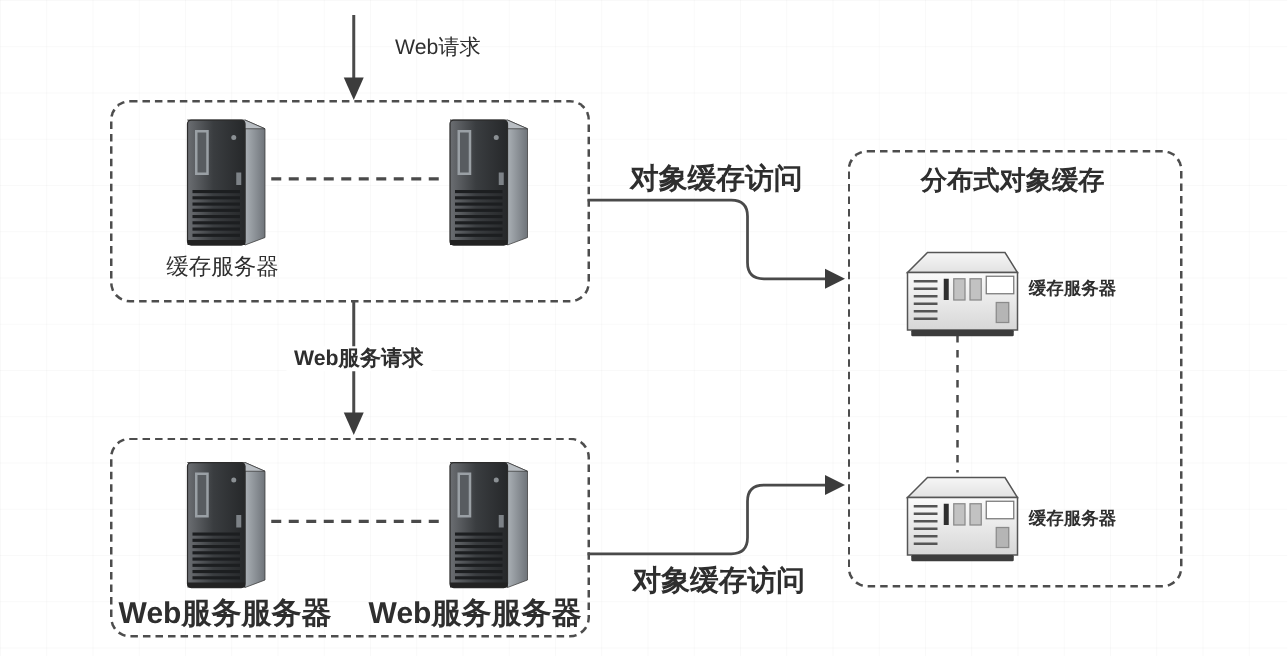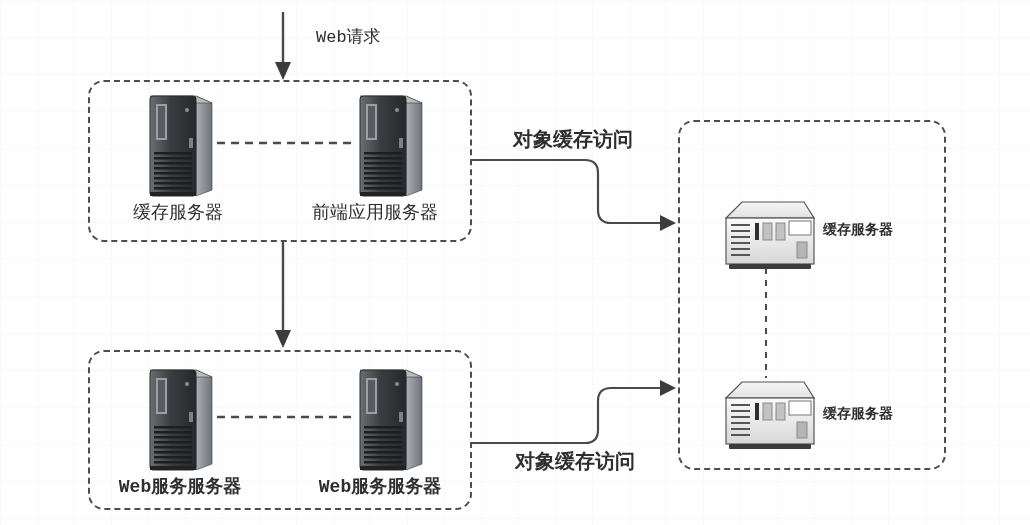--- a/index.html
+++ b/index.html
@@ -4,37 +4,37 @@
 <style>
   html,body{margin:0;padding:0;background:#fff;}
   #canvas{
     position:relative;
     width:1030px;height:525px;
     background-color:#ffffff;
     background-image:
       linear-gradient(rgba(0,0,0,0.025) 1px, transparent 1px),
       linear-gradient(90deg, rgba(0,0,0,0.025) 1px, transparent 1px);
     background-size:37px 37px;
-    font-family:Liberation Mono, monospace;
+    font-family:Liberation Sans, sans-serif;
     color:#2e2e2e;
     overflow:hidden;
   }
   .dashed-box{
     position:absolute;
     border:2px dashed #4d4d4d;
     border-radius:16px;
     background:transparent;
   }
   svg.layer{position:absolute;left:0;top:0;pointer-events:none;}
   .lbl{position:absolute;white-space:nowrap;line-height:1.2;}
   .lbl-servername{font-size:18px;font-weight:500;transform:translateX(-50%);}
-  .lbl-servername-bold{font-size:18px;font-weight:700;transform:translateX(-50%);}
+  .lbl-servername-bold{font-size:24px;font-weight:700;transform:translateX(-50%);}
   .lbl-flow{font-size:17px;font-weight:400;}
   .lbl-flow-bold{font-size:17px;font-weight:700;background:#fff;padding:0 6px;transform:translateX(-50%);}
-  .lbl-conn{font-size:20px;font-weight:600;transform:translateX(-50%);}
+  .lbl-conn{font-size:23px;font-weight:600;transform:translateX(-50%);}
   .lbl-cache-title{font-size:21px;font-weight:700;text-align:center;}
   .lbl-cache{font-size:14px;font-weight:600;}
   .server-icon{position:absolute;}
 </style>
 </head>
 <body>
 
 <div id="canvas">
 
   <svg width="0" height="0" style="position:absolute">
@@ -84,23 +84,25 @@
     <path d="M217,143 L352,143" stroke="#4a4a4a" stroke-width="2.6" stroke-dasharray="8 6" fill="none"></path>
     <path d="M217,417 L352,417" stroke="#4a4a4a" stroke-width="2.6" stroke-dasharray="8 6" fill="none"></path>
     <path d="M766,268 L766,378" stroke="#4a4a4a" stroke-width="2" stroke-dasharray="6 6" fill="none"></path>
   </svg>
 
   <div class="dashed-box" style="left:88px;top:80px;width:380px;height:158px;"></div>
   <div class="dashed-box" style="left:88px;top:350px;width:380px;height:156px;"></div>
   <div class="dashed-box" style="left:678px;top:120px;width:264px;height:346px;"></div>
 
   <div class="lbl lbl-flow" style="left:316px;top:28px;">Web请求</div>
+  <div class="lbl lbl-flow-bold" style="left:287px;top:277px;">Web服务请求</div>
   <div class="lbl lbl-conn" style="left:573px;top:129px;">对象缓存访问</div>
   <div class="lbl lbl-conn" style="left:575px;top:451px;">对象缓存访问</div>
 
+  <div class="lbl lbl-cache-title" style="left:678px;top:132px;width:264px;">分布式对象缓存</div>
 
   <svg class="server-icon" style="left:142px;top:88px;" width="78" height="112" viewBox="0 0 78 112">
     <polygon points="54,8 70,15 70,102 54,108" fill="url(#gTowerSide)" stroke="#3a3a3a" stroke-width="0.6"></polygon>
     <polygon points="8,8 54,8 70,15 24,15" fill="#b9bec3" stroke="#3a3a3a" stroke-width="0.6"></polygon>
     <rect x="8" y="8" width="46" height="100" rx="3" fill="url(#gTowerFront)" stroke="#2c2c2c"></rect>
     <rect x="14" y="16" width="11" height="36" fill="#9aa0a5"></rect>
     <rect x="16" y="18" width="7" height="32" fill="#585c60"></rect>
     <circle cx="45" cy="22" r="2" fill="#8b9094"></circle>
     <rect x="47" y="50" width="4" height="10" fill="#7d8287"></rect>
     <g fill="#1c1e20">
@@ -129,21 +131,20 @@
       <rect x="12" y="74" width="38" height="2.5"></rect>
         <rect x="12" y="79" width="38" height="2.5"></rect>
       <rect x="12" y="84" width="38" height="2.5"></rect>
         <rect x="12" y="89" width="38" height="2.5"></rect>
       <rect x="12" y="94" width="38" height="2.5"></rect>
         <rect x="12" y="99" width="38" height="2.5"></rect>
     </g>
     <rect x="8" y="104" width="46" height="4" fill="#222"></rect>
   </svg>
   <div class="lbl lbl-servername" style="left:178px;top:203px;">缓存服务器</div>
-  <div class="lbl lbl-servername" style="left:375px;top:203px;">前端应用服务器</div>
 
   <svg class="server-icon" style="left:142px;top:362px;" width="78" height="112" viewBox="0 0 78 112">
     <polygon points="54,8 70,15 70,102 54,108" fill="url(#gTowerSide)" stroke="#3a3a3a" stroke-width="0.6"></polygon>
     <polygon points="8,8 54,8 70,15 24,15" fill="#b9bec3" stroke="#3a3a3a" stroke-width="0.6"></polygon>
     <rect x="8" y="8" width="46" height="100" rx="3" fill="url(#gTowerFront)" stroke="#2c2c2c"></rect>
     <rect x="14" y="16" width="11" height="36" fill="#9aa0a5"></rect>
     <rect x="16" y="18" width="7" height="32" fill="#585c60"></rect>
     <circle cx="45" cy="22" r="2" fill="#8b9094"></circle>
     <rect x="47" y="50" width="4" height="10" fill="#7d8287"></rect>
     <g fill="#1c1e20">

